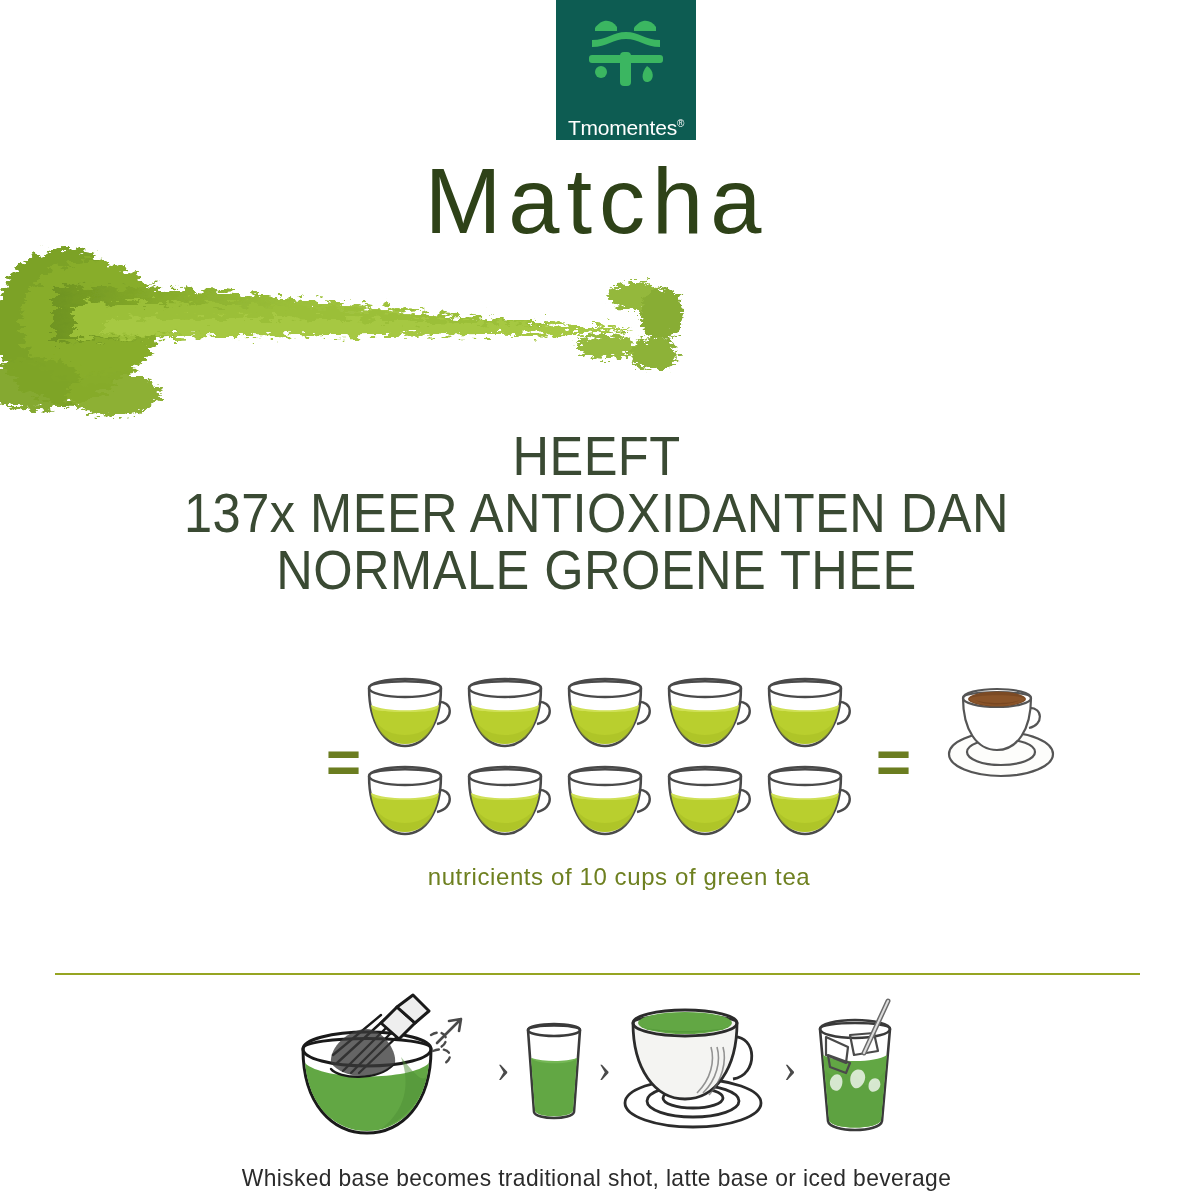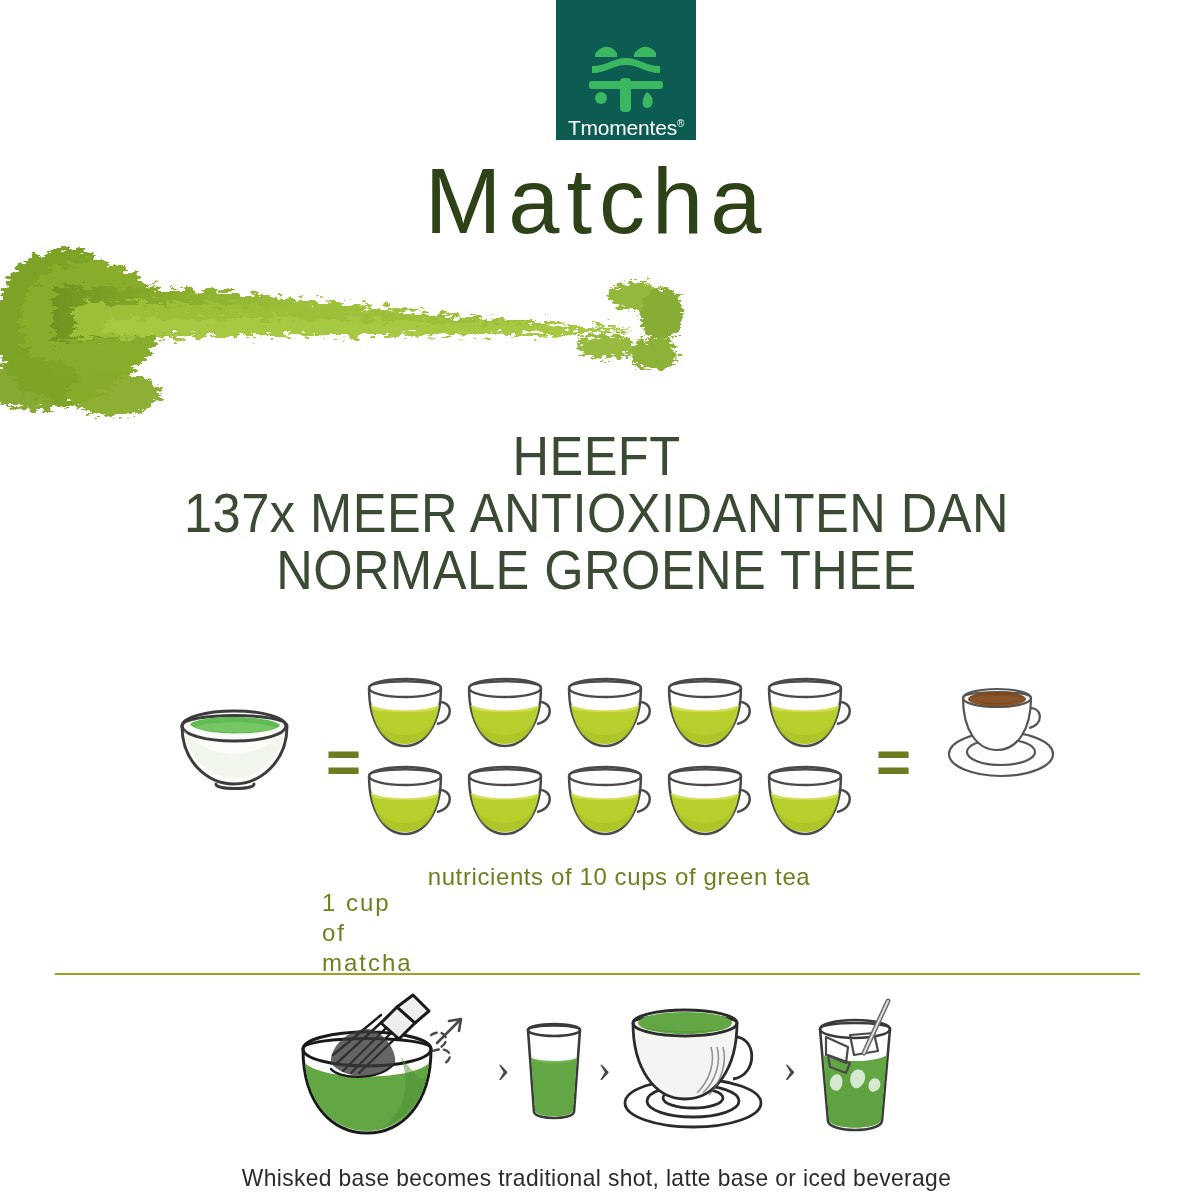--- a/index.html
+++ b/index.html
@@ -20,21 +20,21 @@
   .logo-box {
     position: absolute;
     left: 556px;
     top: 0px;
     width: 140px;
     height: 140px;
     background: #0d5c52;
     display: flex;
     flex-direction: column;
     align-items: center;
-    justify-content: flex-end;
+    justify-content: space-between;
   }
   .logo-mark {
     margin-top: 14px;
     width: 78px;
     height: 74px;
     display: block;
   }
   .logo-word {
     margin-top: 2px;
     color: #ffffff;
@@ -250,36 +250,20 @@
 </svg>
 
 <div class="headline">
   <div>HEEFT</div>
   <div>137x MEER ANTIOXIDANTEN DAN</div>
   <div>NORMALE GROENE THEE</div>
 </div>
 
 <div class="equiv">
 
-  <div class="bowl-col">
-    <svg class="bowl-art" viewBox="0 0 125 92">
-      <g fill="none" stroke="#3c3c3c" stroke-width="3" stroke-linecap="round" stroke-linejoin="round">
-        <path d="M10 26 C10 12, 115 12, 115 26 C115 62, 88 84, 62 84 C36 84, 10 62, 10 26 Z" fill="#fbfbf8"></path>
-        <ellipse cx="62" cy="26" rx="52" ry="15"></ellipse>
-        <path d="M44 84 C44 90, 82 90, 82 84"></path>
-      </g>
-      <path d="M18 24 C30 14, 98 15, 108 25 C104 36, 26 37, 18 24 Z" fill="#5fbb52"></path>
-      <path d="M22 27 C42 20, 90 21, 104 28 C86 34, 40 34, 22 27 Z" fill="#7cc96b" opacity="0.8"></path>
-      <path d="M12 30 C16 58, 38 78, 62 78 C86 78, 110 58, 113 30 C100 46, 80 54, 62 54 C44 54, 24 46, 12 30 Z" fill="#e9f2e2" opacity="0.55"></path>
-    </svg>
-    <div class="label-olive lbl-bowl">
-      <div>1 cup of</div>
-      <div>matcha</div>
-    </div>
-  </div>
 
   <div class="eq-sign eq-1">=</div>
 
   <div class="cups-grid">
     <svg class="cup-art" viewBox="0 0 98 82">
         <g fill="none" stroke="#4a4a4a" stroke-width="2.4" stroke-linejoin="round">
           <path d="M74 30 C90 28, 92 48, 74 52"></path>
           <path d="M6 16 C6 7, 78 7, 78 16 C78 52, 62 74, 42 74 C22 74, 6 52, 6 16 Z" fill="#ffffff"></path>
           <ellipse cx="42" cy="16" rx="36" ry="9"></ellipse>
         </g>

